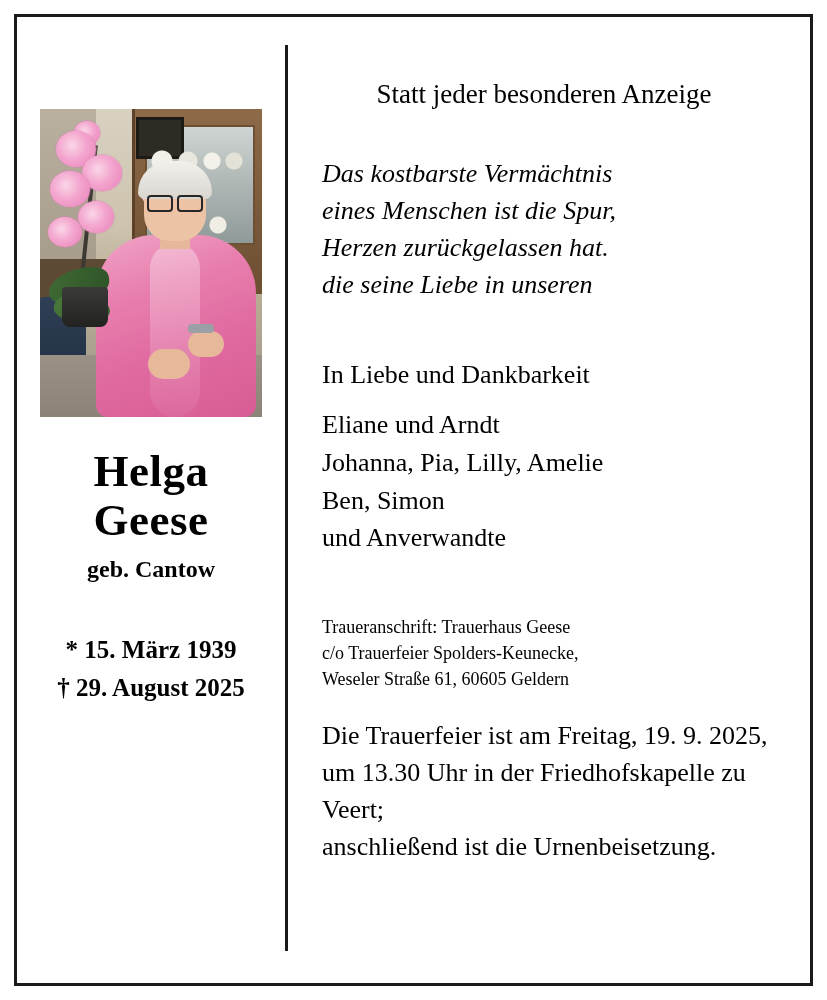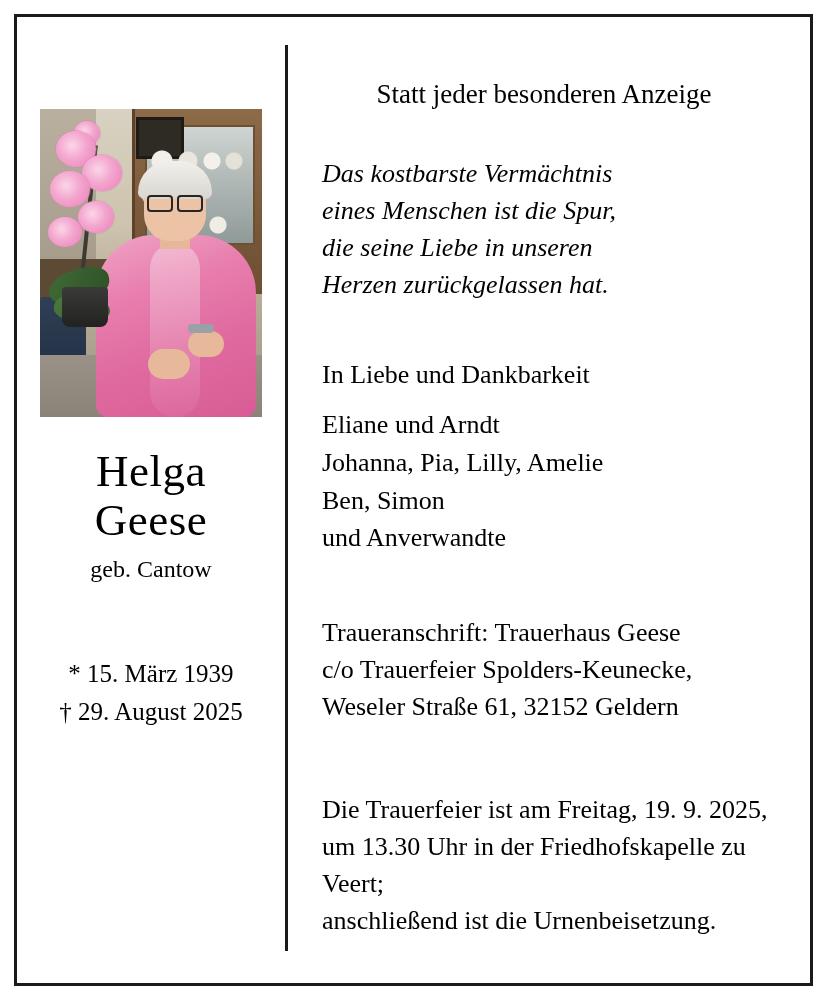--- a/index.html
+++ b/index.html
@@ -36,20 +36,21 @@
 
   
   .left-col {
     box-sizing: border-box;
     width: 268px;
     flex: 0 0 268px;
     padding: 12px 16px 0 16px;
     display: flex;
     flex-direction: column;
     align-items: center;
+    font-weight: bold;
   }
 
   .portrait {
     margin-top: 80px;
     width: 222px;
     height: 308px;
     position: relative;
     overflow: hidden;
     background: #cfc6b4;
   }
@@ -239,21 +240,21 @@
   .name-line {
     font-size: 45px;
     line-height: 1.08;
     letter-spacing: 0.5px;
   }
   .maiden-name {
     margin-top: 12px;
     font-size: 24px;
   }
   .dates {
-    margin-top: 72px;
+    margin-top: 48px;
     text-align: center;
     font-size: 25px;
     line-height: 1.5;
   }
 
   
   .divider {
     width: 3px;
     flex: 0 0 3px;
     background: #1a1a1a;
@@ -281,23 +282,23 @@
   .gratitude {
     font-size: 26px;
     margin-bottom: 16px;
   }
   .family {
     font-size: 26px;
     line-height: 1.46;
     margin-bottom: 58px;
   }
   .address {
-    font-size: 26px;
+    font-size: 18px;
     line-height: 1.42;
-    margin-bottom: 66px;
+    margin-bottom: 26px;
   }
   .ceremony {
     font-size: 26px;
     line-height: 1.42;
   }
   .ln { display: block; }
 </style>
 </head>
 <body>
 
@@ -358,37 +359,37 @@
 
     <div class="divider"></div>
 
     <div class="right-col">
 
       <div class="headline">Statt jeder besonderen Anzeige</div>
 
       <div class="verse">
         <span class="ln">Das kostbarste Vermächtnis</span>
         <span class="ln">eines Menschen ist die Spur,</span>
+        <span class="ln">Herzen zurückgelassen hat.</span>
         <span class="ln">die seine Liebe in unseren</span>
-        <span class="ln">Herzen zurückgelassen hat.</span>
       </div>
 
       <div class="gratitude">In Liebe und Dankbarkeit</div>
 
       <div class="family">
         <span class="ln">Eliane und Arndt</span>
         <span class="ln">Johanna, Pia, Lilly, Amelie</span>
         <span class="ln">Ben, Simon</span>
         <span class="ln">und Anverwandte</span>
       </div>
 
       <div class="address">
         <span class="ln">Traueranschrift: Trauerhaus Geese</span>
         <span class="ln">c/o Trauerfeier Spolders-Keunecke,</span>
-        <span class="ln">Weseler Straße 61, 32152 Geldern</span>
+        <span class="ln">Weseler Straße 61, 60605 Geldern</span>
       </div>
 
       <div class="ceremony">
         <span class="ln">Die Trauerfeier ist am Freitag, 19. 9. 2025,</span>
         <span class="ln">um 13.30 Uhr in der Friedhofskapelle zu Veert;</span>
         <span class="ln">anschließend ist die Urnenbeisetzung.</span>
       </div>
 
     </div>
 

